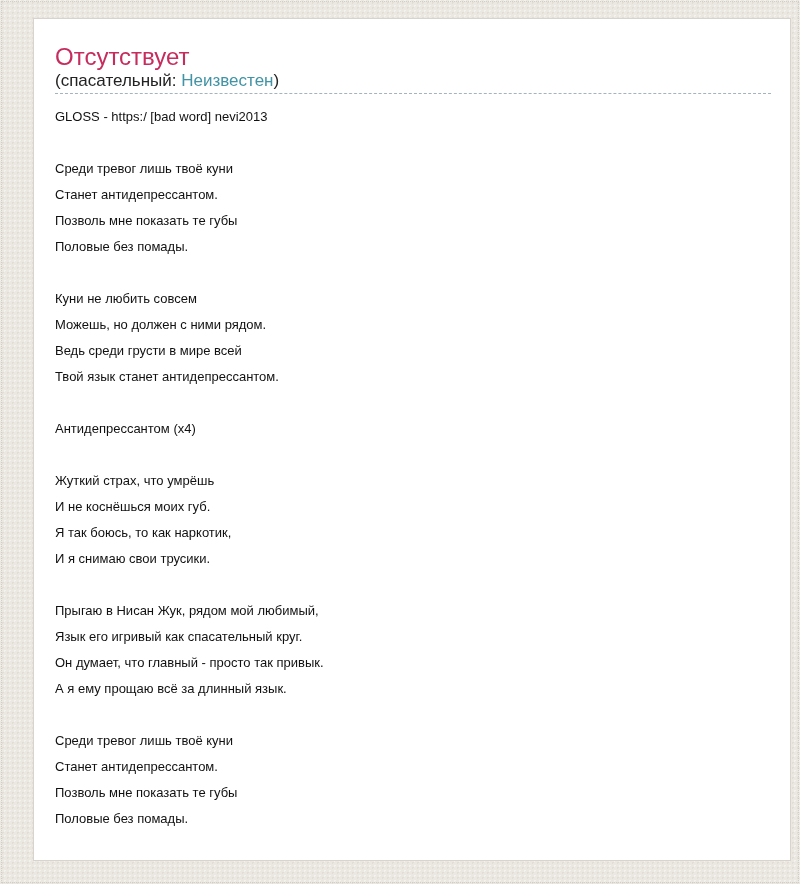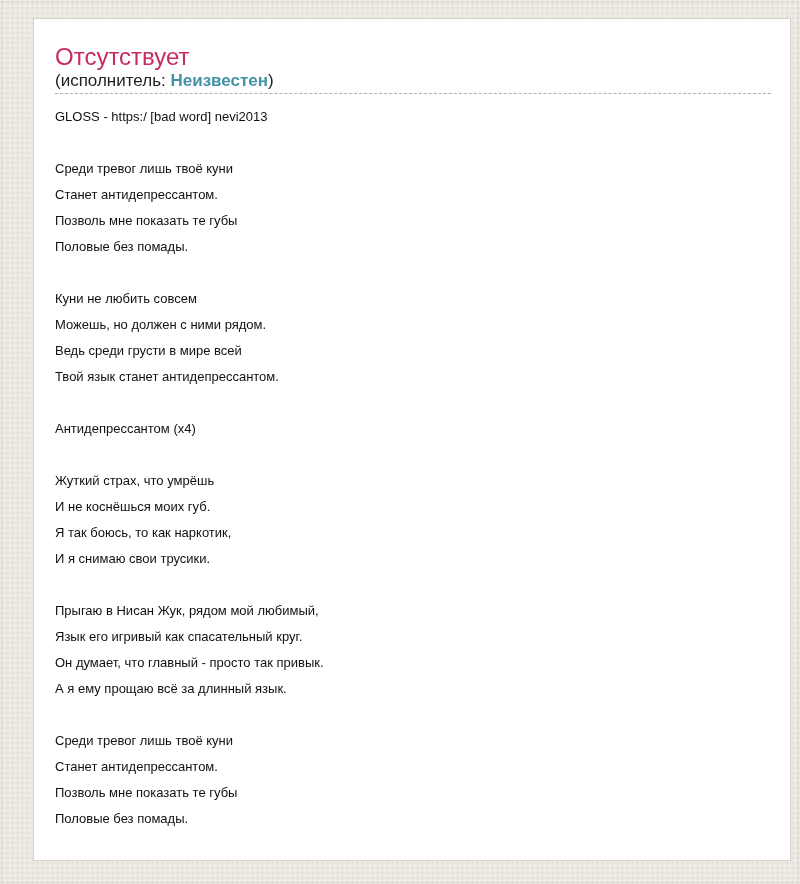--- a/index.html
+++ b/index.html
@@ -55,38 +55,37 @@
     font-size: 17px;
     line-height: 20px;
     color: #222222;
     padding-bottom: 2px;
     border-bottom: 1px dashed #a3b4c0;
   }
   .artist-link {
     color: #4193a5;
     text-decoration: none;
     cursor: pointer;
-    font-weight: bold;
   }
   .lyrics {
     margin-top: 10px;
     font-size: 13px;
     line-height: 26px;
     color: #111111;
     white-space: pre-line;
   }
 </style>
 </head>
 <body>
 
 <div class="page">
   <div class="card">
     <h1 class="title">Отсутствует</h1>
     <p class="subtitle">
-      <span>(исполнитель:</span>
+      <span>(спасательный:</span>
       <a class="artist-link" href="#">Неизвестен</a><span>)</span>
     </p>
     <div class="lyrics">GLOSS - https:/ [bad word] nevi2013
 
 Среди тревог лишь твоё куни
 Станет антидепрессантом.
 Позволь мне показать те губы
 Половые без помады.
 
 Куни не любить совсем

